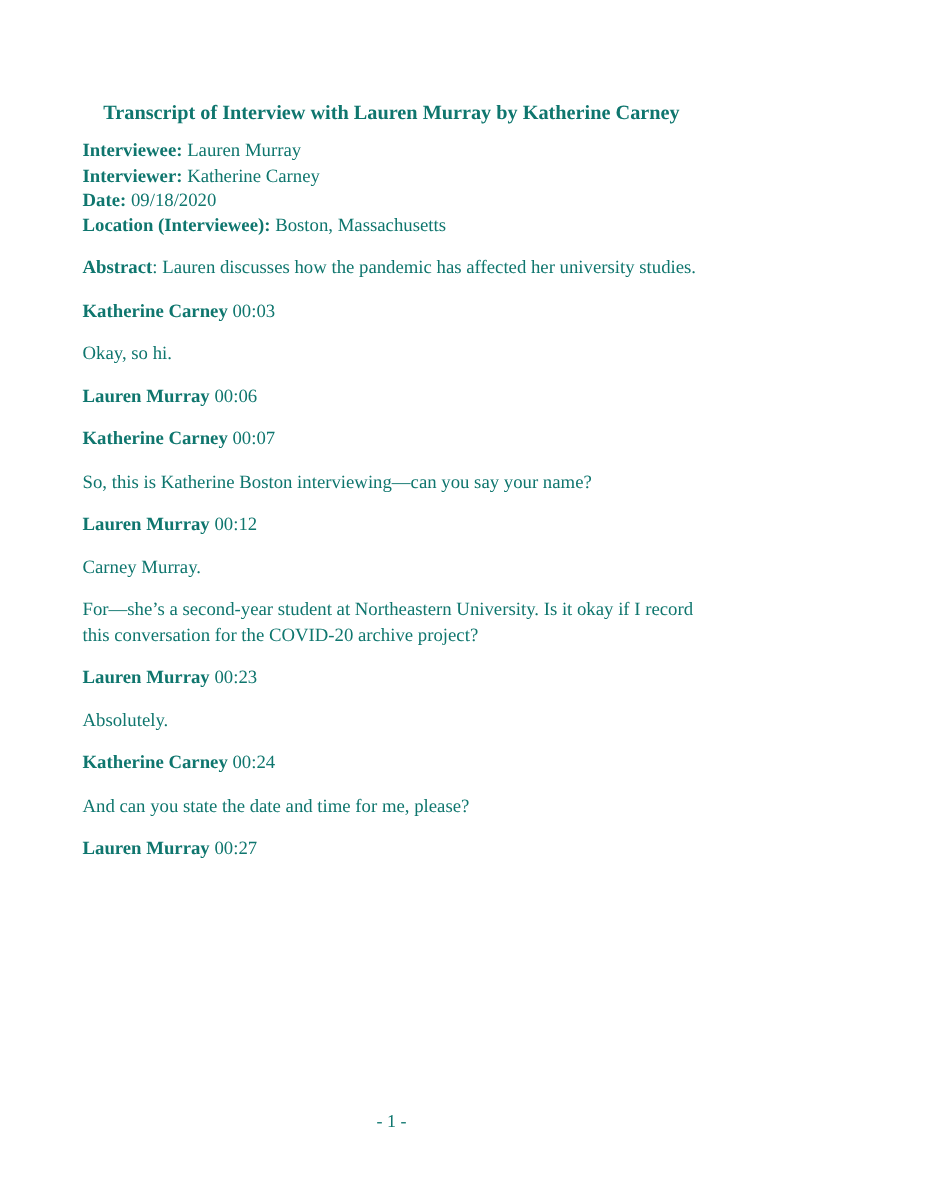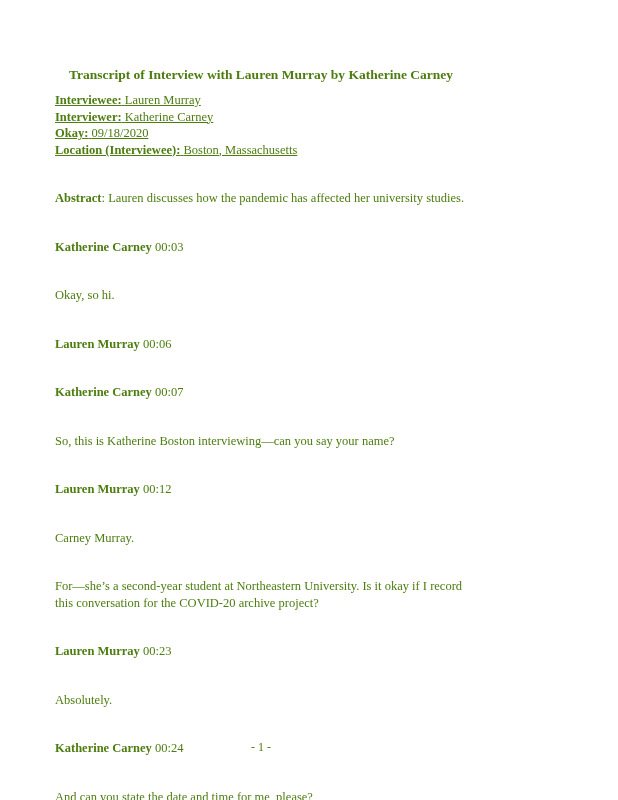--- a/index.html
+++ b/index.html
@@ -2,46 +2,45 @@
 <html><head>
 <meta charset="utf-8">
 <style>
   * { margin: 0; padding: 0; box-sizing: border-box; }
   html, body { background: #ffffff; }
   .page {
     position: relative;
     width: 522px;
     height: 800px;
     background: #ffffff;
-    color: #4d7c0f;
+    color: #0f766e;
     font-family: "Liberation Serif", serif;
     font-size: 12.5px;
     overflow: hidden;
   }
   .content {
     position: absolute;
     left: 55px;
     right: 55px;
     top: 66px;
   }
   .title {
     font-size: 13.5px;
     font-weight: bold;
     text-align: center;
     line-height: 18px;
     margin-bottom: 8px;
   }
   .meta-line {
     line-height: 16.5px;
-    text-decoration: underline;
   }
   .meta-line b { font-weight: bold; }
   .para {
     line-height: 16.5px;
-    margin-top: 32px;
+    margin-top: 12px;
   }
   .speaker-line b { font-weight: bold; }
   .abstract b { font-weight: bold; }
   .footer {
     position: absolute;
     left: 0;
     right: 0;
     top: 739px;
     text-align: center;
     font-size: 12px;
@@ -54,21 +53,21 @@
 <div class="page">
   <div class="content">
 
     <h1 class="title">Transcript of Interview with Lauren Murray by Katherine Carney</h1>
 
     <div id="metadata">
   <p class="meta-line"><b>Interviewee:</b> <span>Lauren Murray</span></p>
 
   <p class="meta-line"><b>Interviewer:</b> <span>Katherine Carney</span></p>
 
-  <p class="meta-line"><b>Okay:</b> <span>09/18/2020</span></p>
+  <p class="meta-line"><b>Date:</b> <span>09/18/2020</span></p>
 
   <p class="meta-line"><b>Location (Interviewee):</b> <span>Boston, Massachusetts</span></p>
 
 </div>
 
     <p class="para abstract"><b>Abstract</b><span>: </span><span>Lauren discusses how the pandemic has affected her university studies.</span></p>
 
     <div id="dialogue">
   <div>
     <p class="para speaker-line"><b>Katherine Carney</b> <span>00:03</span></p>

